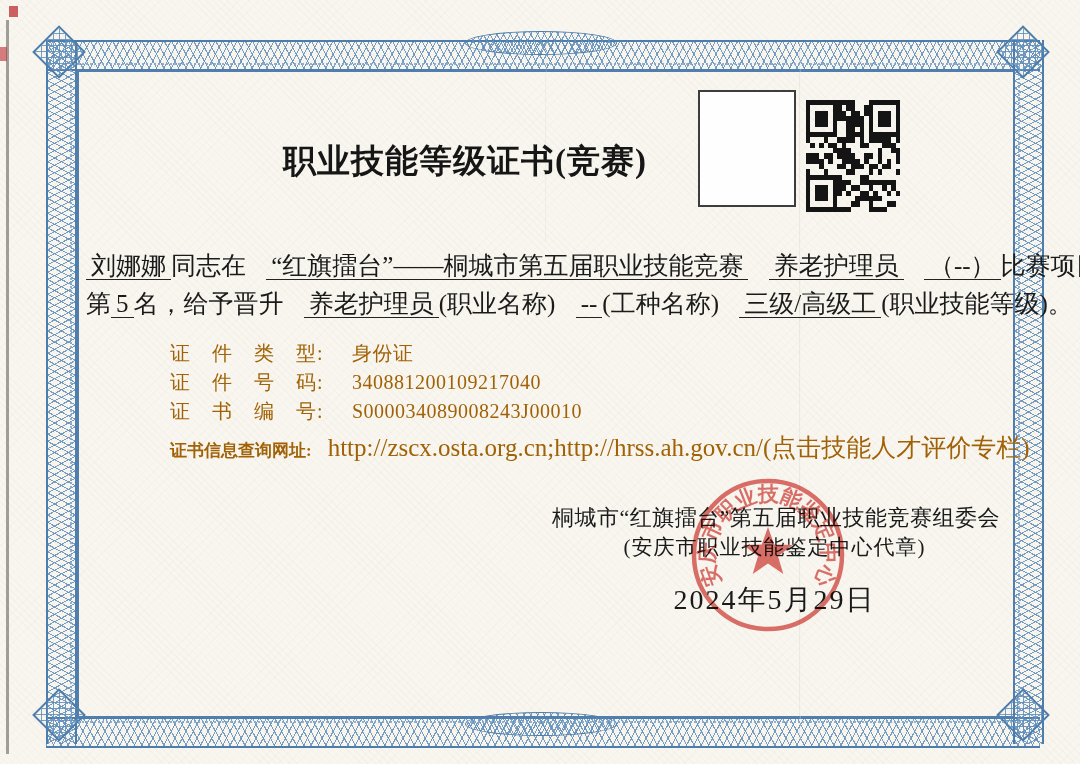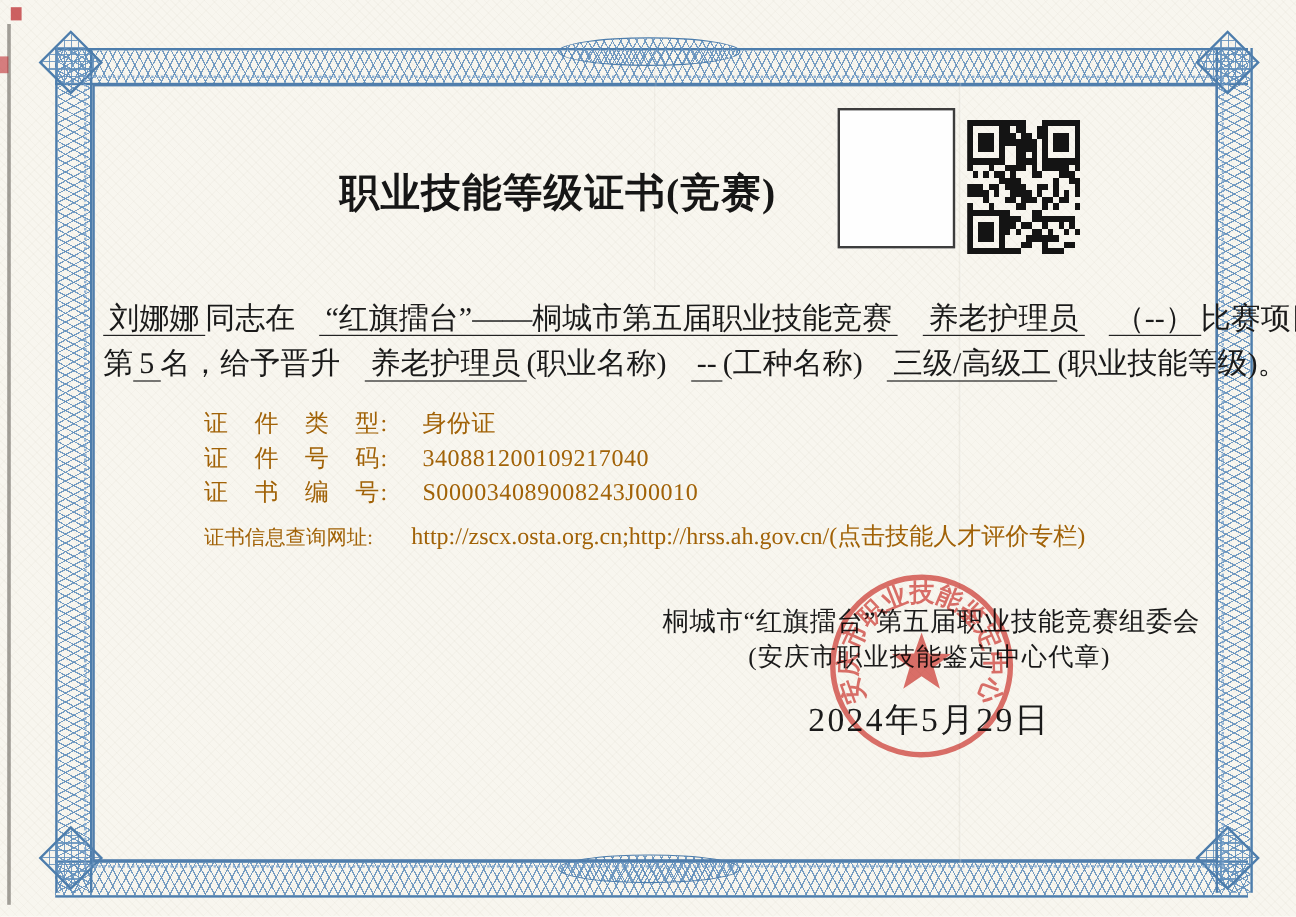--- a/index.html
+++ b/index.html
@@ -69,22 +69,22 @@
   .qr{position:absolute;left:806px;top:100px;width:94px;height:112px;}
   .body-text{position:absolute;left:86px;top:247px;font-size:25px;color:#1a1a1a;}
   .body-line{white-space:nowrap;line-height:38px;}
   .u{border-bottom:1.6px solid #222;padding:0 5px;}
   .gap{display:inline-block;width:14px;}
   .details{position:absolute;left:170px;top:339px;font-size:20px;color:#a16207;}
   .d-row{line-height:29px;white-space:nowrap;}
   .d-label{display:inline-block;width:182px;letter-spacing:1px;}
   .d-value{letter-spacing:.5px;}
   .d-row.url{margin-top:7px;}
-  .d-row.url .d-label{width:auto;font-size:17px;margin-right:16px;letter-spacing:0;}
-  .d-row.url .d-value{font-size:20px;letter-spacing:0;margin-left:16px;}
+  .d-row.url .d-label{width:auto;font-size:17px;margin-right:16px;letter-spacing:0;font-weight:bold;}
+  .d-row.url .d-value{font-size:25px;letter-spacing:0;}
   .footer{position:absolute;left:552px;top:503px;width:445px;text-align:center;color:#1a1a1a;}
   .committee{font-size:22px;letter-spacing:.5px;white-space:nowrap;}
   .agency{font-size:21px;letter-spacing:1px;}
   .issue-date{font-size:28px;margin-top:20px;letter-spacing:2px;}
   .seal{position:absolute;left:688px;top:475px;width:160px;height:160px;
     mix-blend-mode:multiply;opacity:.82;pointer-events:none;}
 </style>
 </head>
 <body>
 

